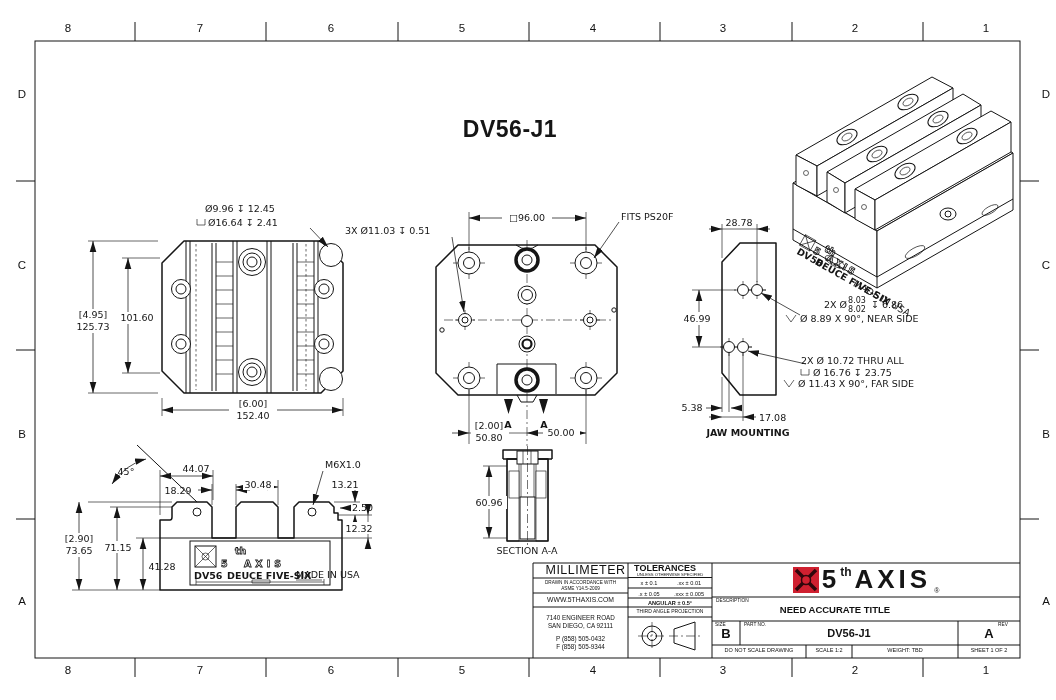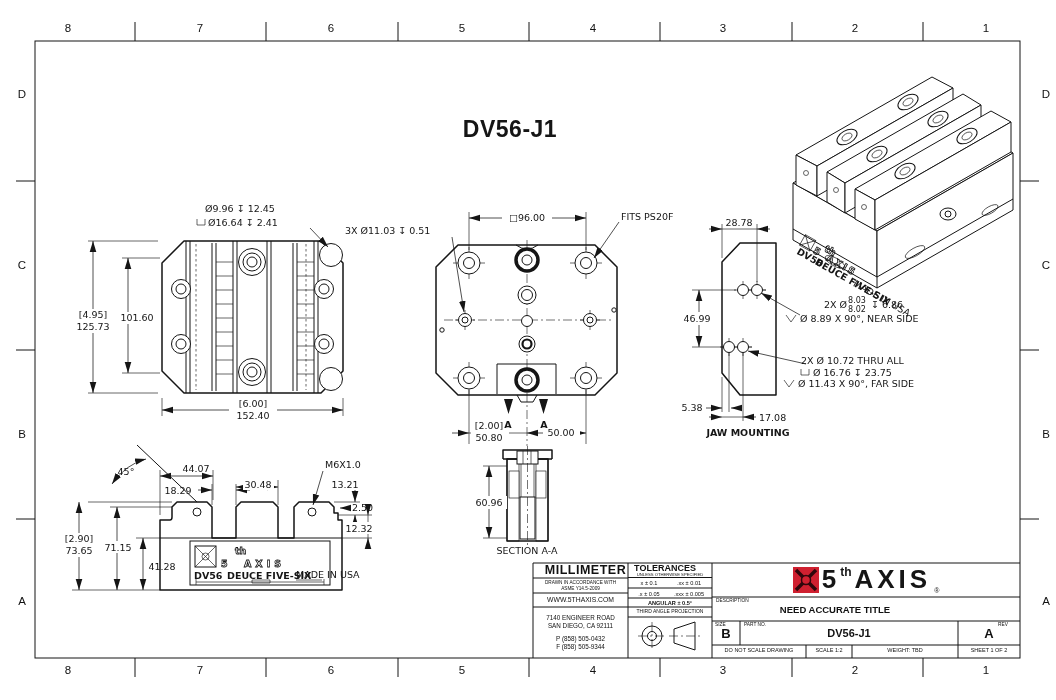--- a/index.html
+++ b/index.html
@@ -367,21 +367,21 @@
 <span class="zone" style="left:12px;top:259px">C</span>
 <span class="zone" style="left:12px;top:428px">B</span>
 <span class="zone" style="left:12px;top:595px">A</span>
 <span class="zone" style="left:1036px;top:88px">D</span>
 <span class="zone" style="left:1036px;top:259px">C</span>
 <span class="zone" style="left:1036px;top:428px">B</span>
 <span class="zone" style="left:1036px;top:595px">A</span>
 
 <div id="title">DV56-J1</div>
 
-<div class="tbt c" style="left:533px;top:564px;width:105px;font-size:12.5px;font-weight:bold;letter-spacing:.5px">MILLIMETER</div>
+<div class="tbt c" style="left:533px;top:564px;width:105px;font-size:12.5px;font-weight:normal;letter-spacing:.5px">MILLIMETER</div>
 <div class="tbt c" style="left:533px;top:580px;width:95px;font-size:4.7px">DRAWN IN ACCORDANCE WITH</div>
 <div class="tbt c" style="left:533px;top:586px;width:95px;font-size:4.7px">ASME Y14.5-2009</div>
 <div class="tbt c" style="left:533px;top:596px;width:95px;font-size:6.8px">WWW.5THAXIS.COM</div>
 <div class="tbt c" style="left:533px;top:615px;width:95px;font-size:6.3px">7140 ENGINEER ROAD</div>
 <div class="tbt c" style="left:533px;top:623px;width:95px;font-size:6.3px">SAN DIEGO, CA 92111</div>
 <div class="tbt c" style="left:533px;top:636px;width:95px;font-size:6.3px">P (858) 505-0432</div>
 <div class="tbt c" style="left:533px;top:644px;width:95px;font-size:6.3px">F (858) 505-9344</div>
 
 <div class="tbt c" style="left:628px;top:564px;width:74px;font-size:9px;font-weight:bold">TOLERANCES</div>
 <div class="tbt c" style="left:628px;top:572.5px;width:84px;font-size:4.2px">UNLESS OTHERWISE SPECIFIED</div>

